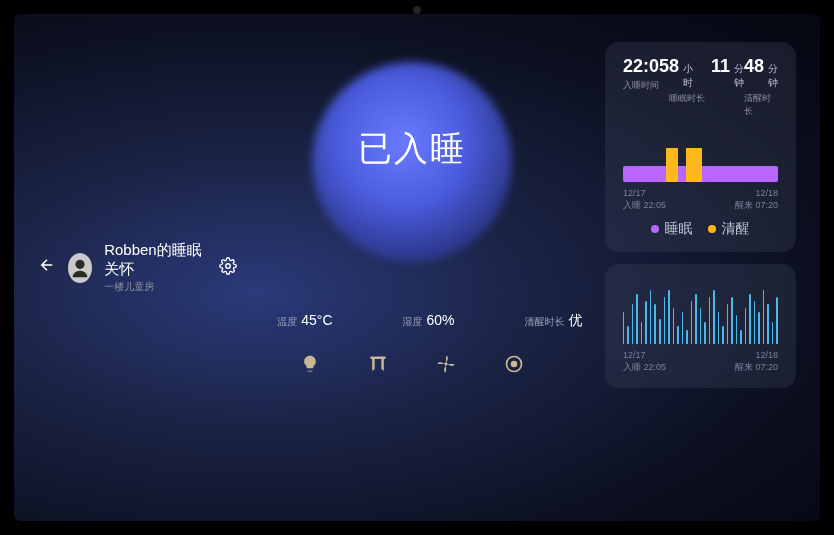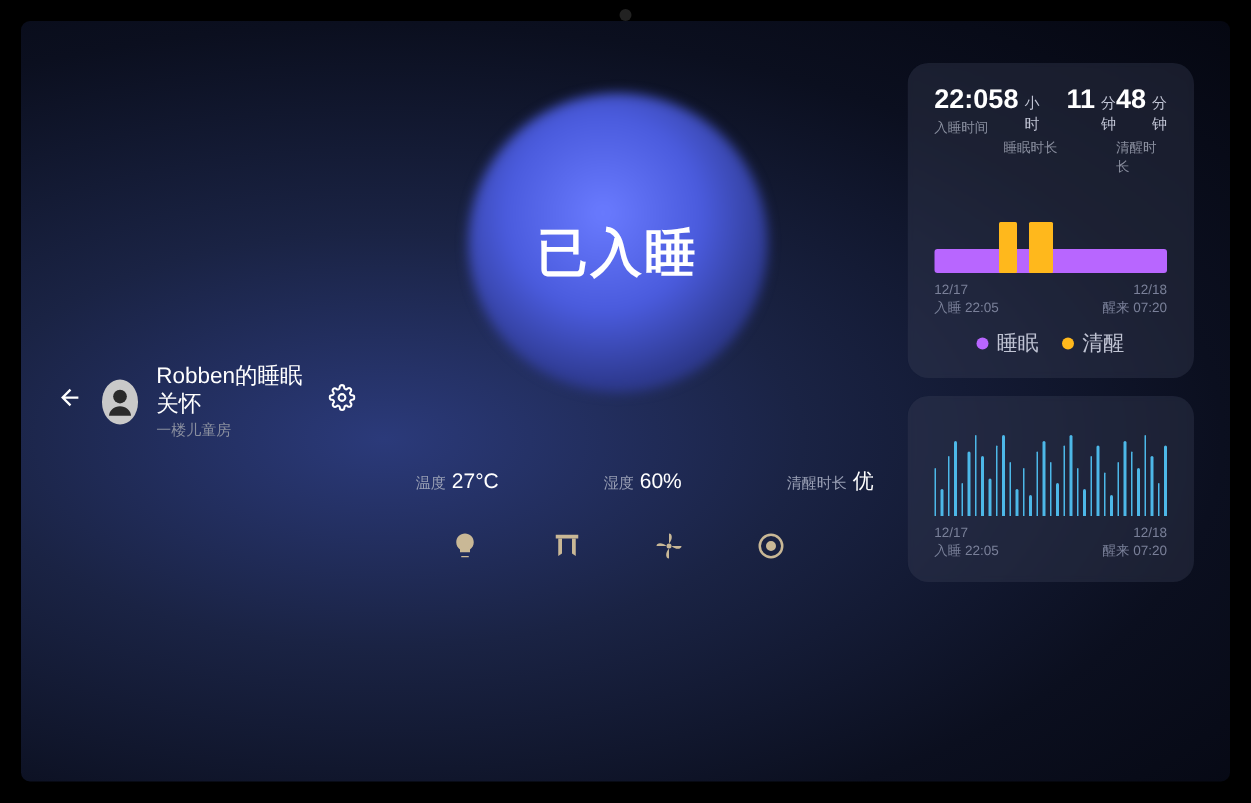--- a/index.html
+++ b/index.html
@@ -62,24 +62,24 @@
       width: 200px; height: 200px;
       border-radius: 50%;
       background: radial-gradient(circle at 45% 40%, #6a7bff 0%, #4a5bdd 40%, #2e3a90 70%, transparent 100%);
       filter: blur(4px);
       display: flex; align-items: center; justify-content: center;
       margin-top: 20px;
       position: relative;
     }
     .status-text {
       position: absolute;
-      color: #fff; font-size: 34px; font-weight: 700;
+      color: #fff; font-size: 34px; font-weight: 400;
       letter-spacing: 2px;
       filter: none;
-      top: 104px; left: 50%; transform: translateX(-50%);
+      top: 84px; left: 50%; transform: translateX(-50%);
     }
     .env-stats {
       display: flex; gap: 34px; margin-top: 50px;
       align-items: baseline; justify-content: center;
       color: #fff; font-size: 11px;
     }
     .env-item { display: flex; align-items: baseline; gap: 4px; margin-left: 36px; }
     .env-label { color: #9aa0b5; font-size: 10px; }
     .env-value { color: #fff; font-size: 14px; }
     .device-icons {
@@ -191,21 +191,21 @@
     </div>
 
     <div class="content">
       <div class="left-panel">
         <div class="status-orb"></div>
         <div class="status-text">已入睡</div>
 
         <div class="env-stats">
           <div class="env-item">
             <span class="env-label">温度</span>
-            <span class="env-value">27°C</span>
+            <span class="env-value">45°C</span>
           </div>
           <div class="env-item">
             <span class="env-label">湿度</span>
             <span class="env-value">60%</span>
           </div>
           <div class="env-item">
             <span class="env-label">清醒时长</span>
             <span class="env-value">优</span>
           </div>
         </div>

